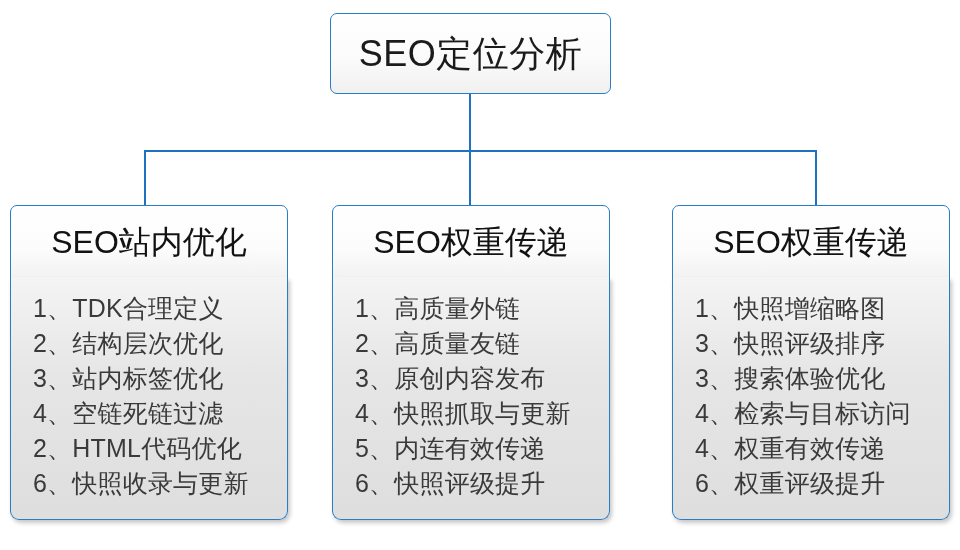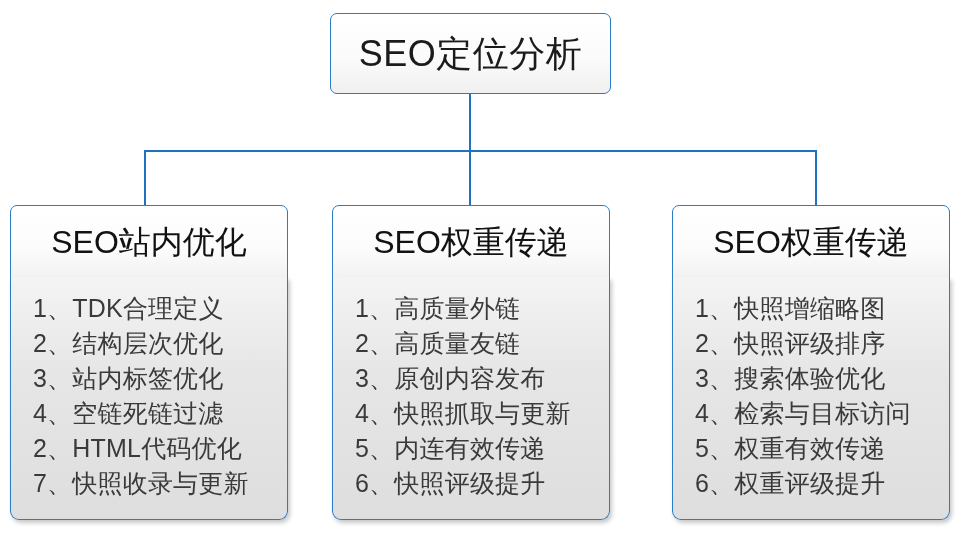--- a/index.html
+++ b/index.html
@@ -121,21 +121,21 @@
   <div class="branch branch-1">
     <div class="branch-header">
       <div class="branch-title">SEO站内优化</div>
     </div>
     <div class="branch-list">
       <div class="list-item">1、TDK合理定义</div>
       <div class="list-item">2、结构层次优化</div>
       <div class="list-item">3、站内标签优化</div>
       <div class="list-item">4、空链死链过滤</div>
       <div class="list-item">2、HTML代码优化</div>
-      <div class="list-item">7、快照收录与更新</div>
+      <div class="list-item">6、快照收录与更新</div>
     </div>
   </div>
 
   <div class="branch branch-2">
     <div class="branch-header">
       <div class="branch-title">SEO权重传递</div>
     </div>
     <div class="branch-list">
       <div class="list-item">1、高质量外链</div>
       <div class="list-item">2、高质量友链</div>
@@ -145,21 +145,21 @@
       <div class="list-item">6、快照评级提升</div>
     </div>
   </div>
 
   <div class="branch branch-3">
     <div class="branch-header">
       <div class="branch-title">SEO权重传递</div>
     </div>
     <div class="branch-list">
       <div class="list-item">1、快照增缩略图</div>
-      <div class="list-item">2、快照评级排序</div>
+      <div class="list-item">3、快照评级排序</div>
       <div class="list-item">3、搜索体验优化</div>
       <div class="list-item">4、检索与目标访问</div>
-      <div class="list-item">5、权重有效传递</div>
+      <div class="list-item">4、权重有效传递</div>
       <div class="list-item">6、权重评级提升</div>
     </div>
   </div>
 
 </div>
 
 </body></html>

